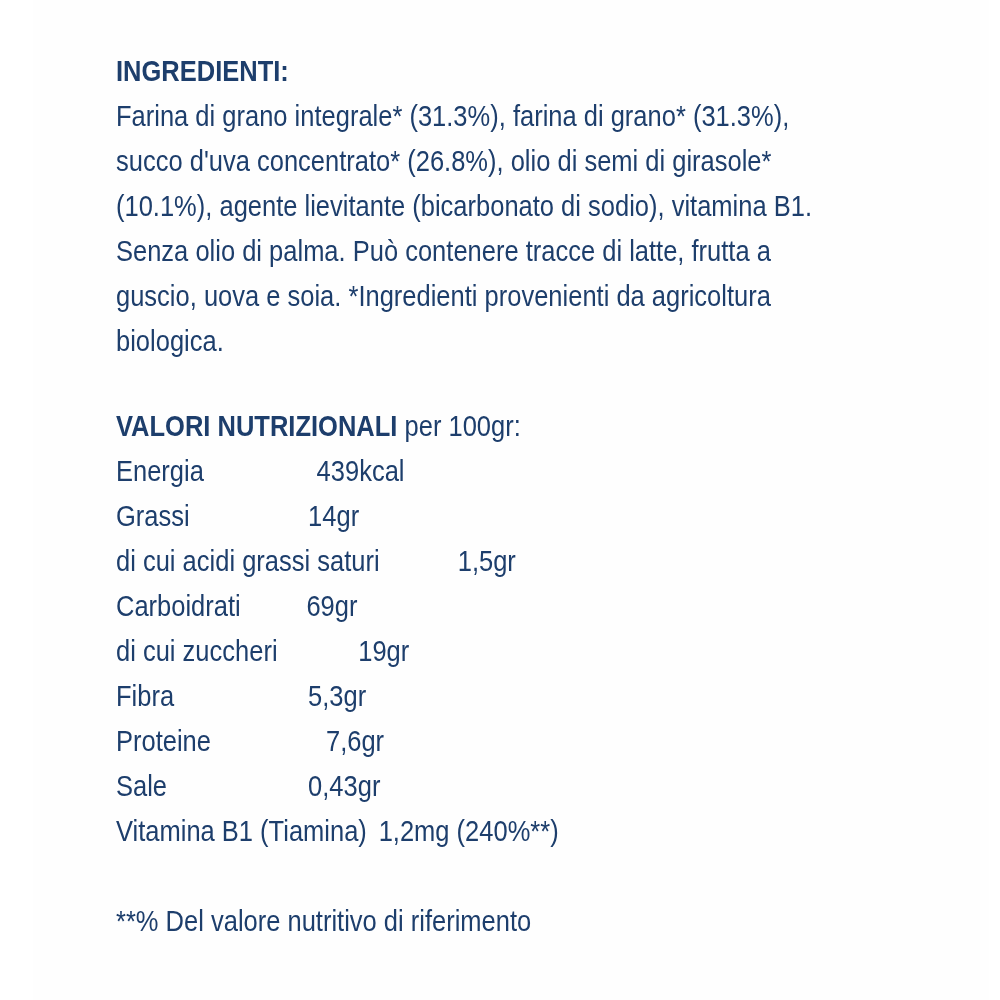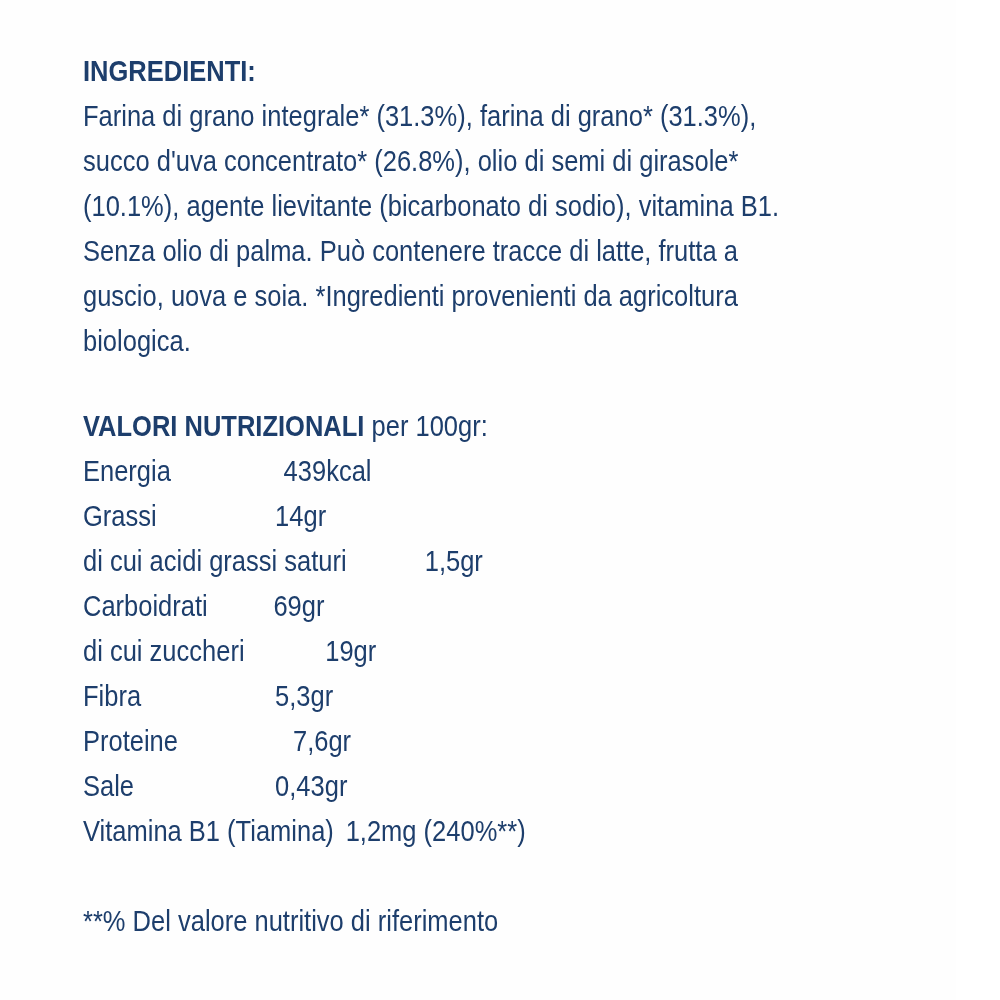--- a/index.html
+++ b/index.html
@@ -3,20 +3,21 @@
 <meta charset="utf-8">
 <style>
   html, body { margin: 0; padding: 0; background: #ffffff; }
   .canvas {
     position: relative;
     width: 956px;
     height: 1000px;
     background: #fefefe;
     overflow: hidden;
     font-family: "Liberation Sans", sans-serif;
+    margin-left: 33px;
   }
   
   .content {
     position: absolute;
     left: 83px;
     top: 48px;
     width: 1078px;
     transform: scaleX(0.85);
     transform-origin: top left;
     color: #1d3e6c;

